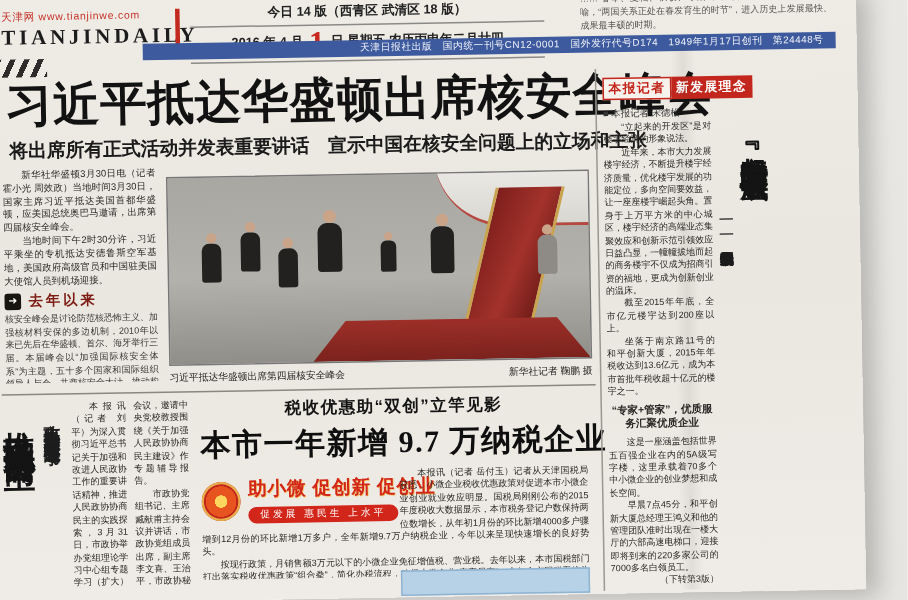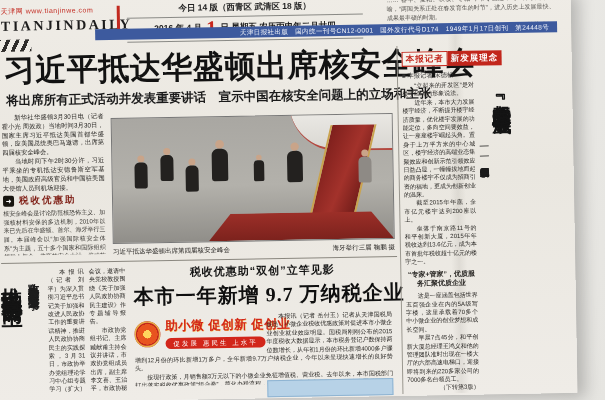--- a/index.html
+++ b/index.html
@@ -133,21 +133,21 @@
 
     <div class="abs bodytext" style="left:13px;top:115px;width:102px;height:78px;overflow:hidden;">
       <p>新华社华盛顿3月30日电（记者 霍小光 周效政）当地时间3月30日，国家主席习近平抵达美国首都华盛顿，应美国总统奥巴马邀请，出席第四届核安全峰会。</p>
       <p>当地时间下午2时30分许，习近平乘坐的专机抵达安德鲁斯空军基地，美国政府高级官员和中国驻美国大使馆人员到机场迎接。</p>
       <p>王沪宁、栗战书、杨洁篪等陪同人员同机抵达。</p>
 
     </div>
 
     <div class="abs related-row" style="left:13px;top:196px;">
       <span class="related-icon">➜</span>
-      <span class="related-label">税收优惠助</span>
+      <span class="related-label">去年以来</span>
     </div>
     <div class="abs related-body" style="left:13px;top:211px;width:102px;height:46px;overflow:hidden;">核安全峰会是讨论防范核恐怖主义、加强核材料安保的多边机制，2010年以来已先后在华盛顿、首尔、海牙举行三届。本届峰会以“加强国际核安全体系”为主题，五十多个国家和国际组织领导人与会，共商核安全大计，推动构建公平、合作、共赢的国际核安全体系。</div>
 
     <div class="abs photo" style="left:122px;top:121px;width:282px;height:126px;">
       <div class="plane"></div>
       <div class="stair"></div>
       <div class="carpet"></div>
       <div class="person" style="left:8%;top:30%;">
           <div class="head"></div>
           <div class="trunk"></div>
@@ -172,21 +172,21 @@
           <div class="head"></div>
           <div class="trunk"></div>
         </div>
       <div class="person gray" style="left:88%;top:28%;">
           <div class="head"></div>
           <div class="trunk"></div>
         </div>
     </div>
     <div class="abs caption-row" style="left:122px;top:251px;width:282px;">
       <span>习近平抵达华盛顿出席第四届核安全峰会</span>
-      <span>海牙举行三届 鞠鹏 摄</span>
+      <span>新华社记者 鞠鹏 摄</span>
     </div>
 
     <div class="abs hline" style="left:10px;top:264px;width:396px;height:1px;"></div>
 
     <div class="abs v-head bl-big" style="left:6px;top:272px;height:132px;">推动人民政协协商民主</div>
     <div class="abs v-head bl-small" style="left:34px;top:276px;height:128px;">市政协举办党组理论学习中心组专题学习</div>
     <div class="abs bodytext two-col" style="left:56px;top:270px;width:78px;height:132px;overflow:hidden;font-size:6px;">
       <p>本报讯（记者 刘平）为深入贯彻习近平总书记关于加强和改进人民政协工作的重要讲话精神，推进人民政协协商民主的实践探索，3月31日，市政协举办党组理论学习中心组专题学习（扩大）会议，邀请中央党校教授围绕《关于加强人民政协协商民主建设》作专题辅导报告。</p>
       <p>市政协党组书记、主席臧献甫主持会议并讲话，市政协党组成员出席，副主席李文喜、王治平，市政协秘书长高学忠，驻会常委及机关干部，各民主党派、工商联机关负责同志和部分委员参加学习。</p>
     </div>

